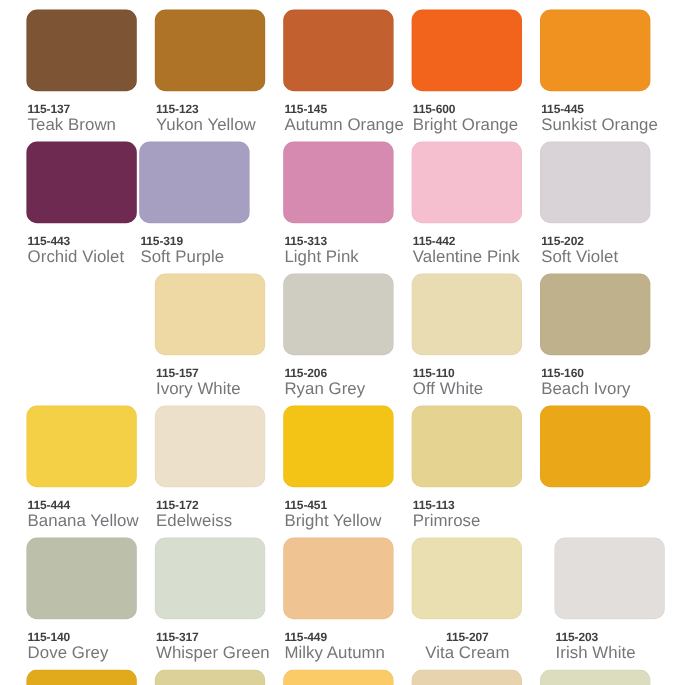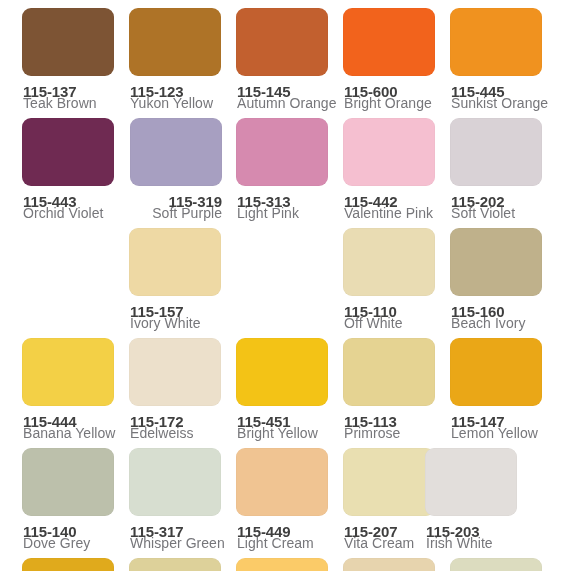--- a/index.html
+++ b/index.html
@@ -55,21 +55,21 @@
     bottom: 0;
     border-radius: 9px;
     box-shadow: inset 0 0 0 0.5px rgba(0,0,0,0.035);
     pointer-events: none;
   }
   .swatch-meta {
     padding-top: 10px;
     padding-left: 1px;
   }
   .swatch-code {
-    font-size: 15px;
+    font-size: 10px;
     font-weight: bold;
     color: #3f3f3f;
     letter-spacing: -0.1px;
     line-height: 11px;
     white-space: nowrap;
   }
   .swatch-name {
     font-size: 14px;
     font-weight: normal;
     color: #76767a;
@@ -133,21 +133,21 @@
         </div>
       </div>
       <div class="swatch-row" style="top: 0px; margin-top: 0px; text-decoration: underline;">
         <div class="swatch-cell" style="left: 22px;">
           <div class="swatch-chip" style="background: rgb(111, 42, 82);"></div>
           <div class="swatch-meta">
             <div class="swatch-code">115-443</div>
             <div class="swatch-name">Orchid Violet</div>
           </div>
         </div>
-        <div class="swatch-cell" style="left: 130px; text-align: right;">
+        <div class="swatch-cell" style="left: 116px;">
           <div class="swatch-chip" style="background: rgb(167, 159, 193);"></div>
           <div class="swatch-meta">
             <div class="swatch-code">115-319</div>
             <div class="swatch-name">Soft Purple</div>
           </div>
         </div>
         <div class="swatch-cell" style="left: 236px;">
           <div class="swatch-chip" style="background: rgb(214, 138, 175);"></div>
           <div class="swatch-meta">
             <div class="swatch-code">115-313</div>
@@ -170,20 +170,27 @@
         </div>
       </div>
       <div class="swatch-row" style="top: 0px; margin-top: 0px;">
         <div class="swatch-cell" style="left: 129px;">
           <div class="swatch-chip" style="background: rgb(238, 217, 164);"></div>
           <div class="swatch-meta">
             <div class="swatch-code">115-157</div>
             <div class="swatch-name">Ivory White</div>
           </div>
         </div>
+        <div class="swatch-cell" style="left: 236px;">
+          <div class="swatch-chip" style="background: rgb(207, 204, 194);"></div>
+          <div class="swatch-meta">
+            <div class="swatch-code">115-206</div>
+            <div class="swatch-name">Ryan Grey</div>
+          </div>
+        </div>
         <div class="swatch-cell" style="left: 343px;">
           <div class="swatch-chip" style="background: rgb(233, 220, 179);"></div>
           <div class="swatch-meta">
             <div class="swatch-code">115-110</div>
             <div class="swatch-name">Off White</div>
           </div>
         </div>
         <div class="swatch-cell" style="left: 450px;">
           <div class="swatch-chip" style="background: rgb(191, 177, 139);"></div>
           <div class="swatch-meta">
@@ -216,24 +223,20 @@
         </div>
         <div class="swatch-cell" style="left: 343px;">
           <div class="swatch-chip" style="background: rgb(229, 211, 146);"></div>
           <div class="swatch-meta">
             <div class="swatch-code">115-113</div>
             <div class="swatch-name">Primrose</div>
           </div>
         </div>
         <div class="swatch-cell" style="left: 450px;">
           <div class="swatch-chip" style="background: rgb(234, 167, 23);"></div>
-          <div class="swatch-meta">
-            <div class="swatch-code">115-147</div>
-            <div class="swatch-name">Lemon Yellow</div>
-          </div>
         </div>
       </div>
       <div class="swatch-row" style="top: 0px; margin-top: 0px;">
         <div class="swatch-cell" style="left: 22px;">
           <div class="swatch-chip" style="background: rgb(188, 192, 171);"></div>
           <div class="swatch-meta">
             <div class="swatch-code">115-140</div>
             <div class="swatch-name">Dove Grey</div>
           </div>
         </div>
@@ -241,31 +244,31 @@
           <div class="swatch-chip" style="background: rgb(215, 222, 208);"></div>
           <div class="swatch-meta">
             <div class="swatch-code">115-317</div>
             <div class="swatch-name">Whisper Green</div>
           </div>
         </div>
         <div class="swatch-cell" style="left: 236px;">
           <div class="swatch-chip" style="background: rgb(240, 196, 146);"></div>
           <div class="swatch-meta">
             <div class="swatch-code">115-449</div>
-            <div class="swatch-name">Light Cream</div>
-          </div>
-        </div>
-        <div class="swatch-cell" style="left: 343px;">
+            <div class="swatch-name">Milky Autumn</div>
+          </div>
+        </div>
+        <div class="swatch-cell" style="left: 343px; text-align: center;">
           <div class="swatch-chip" style="background: rgb(233, 223, 177);"></div>
           <div class="swatch-meta">
             <div class="swatch-code">115-207</div>
             <div class="swatch-name">Vita Cream</div>
           </div>
         </div>
-        <div class="swatch-cell" style="left: 425px;">
+        <div class="swatch-cell" style="left: 462px;">
           <div class="swatch-chip" style="background: rgb(226, 222, 219);"></div>
           <div class="swatch-meta">
             <div class="swatch-code">115-203</div>
             <div class="swatch-name">Irish White</div>
           </div>
         </div>
       </div>
       <div class="swatch-row swatch-row-partial" style="top: 0px; margin-top: 0px;">
         <div class="swatch-cell" style="left: 22px;">
           <div class="swatch-chip" style="background: rgb(224, 170, 28);"></div>

